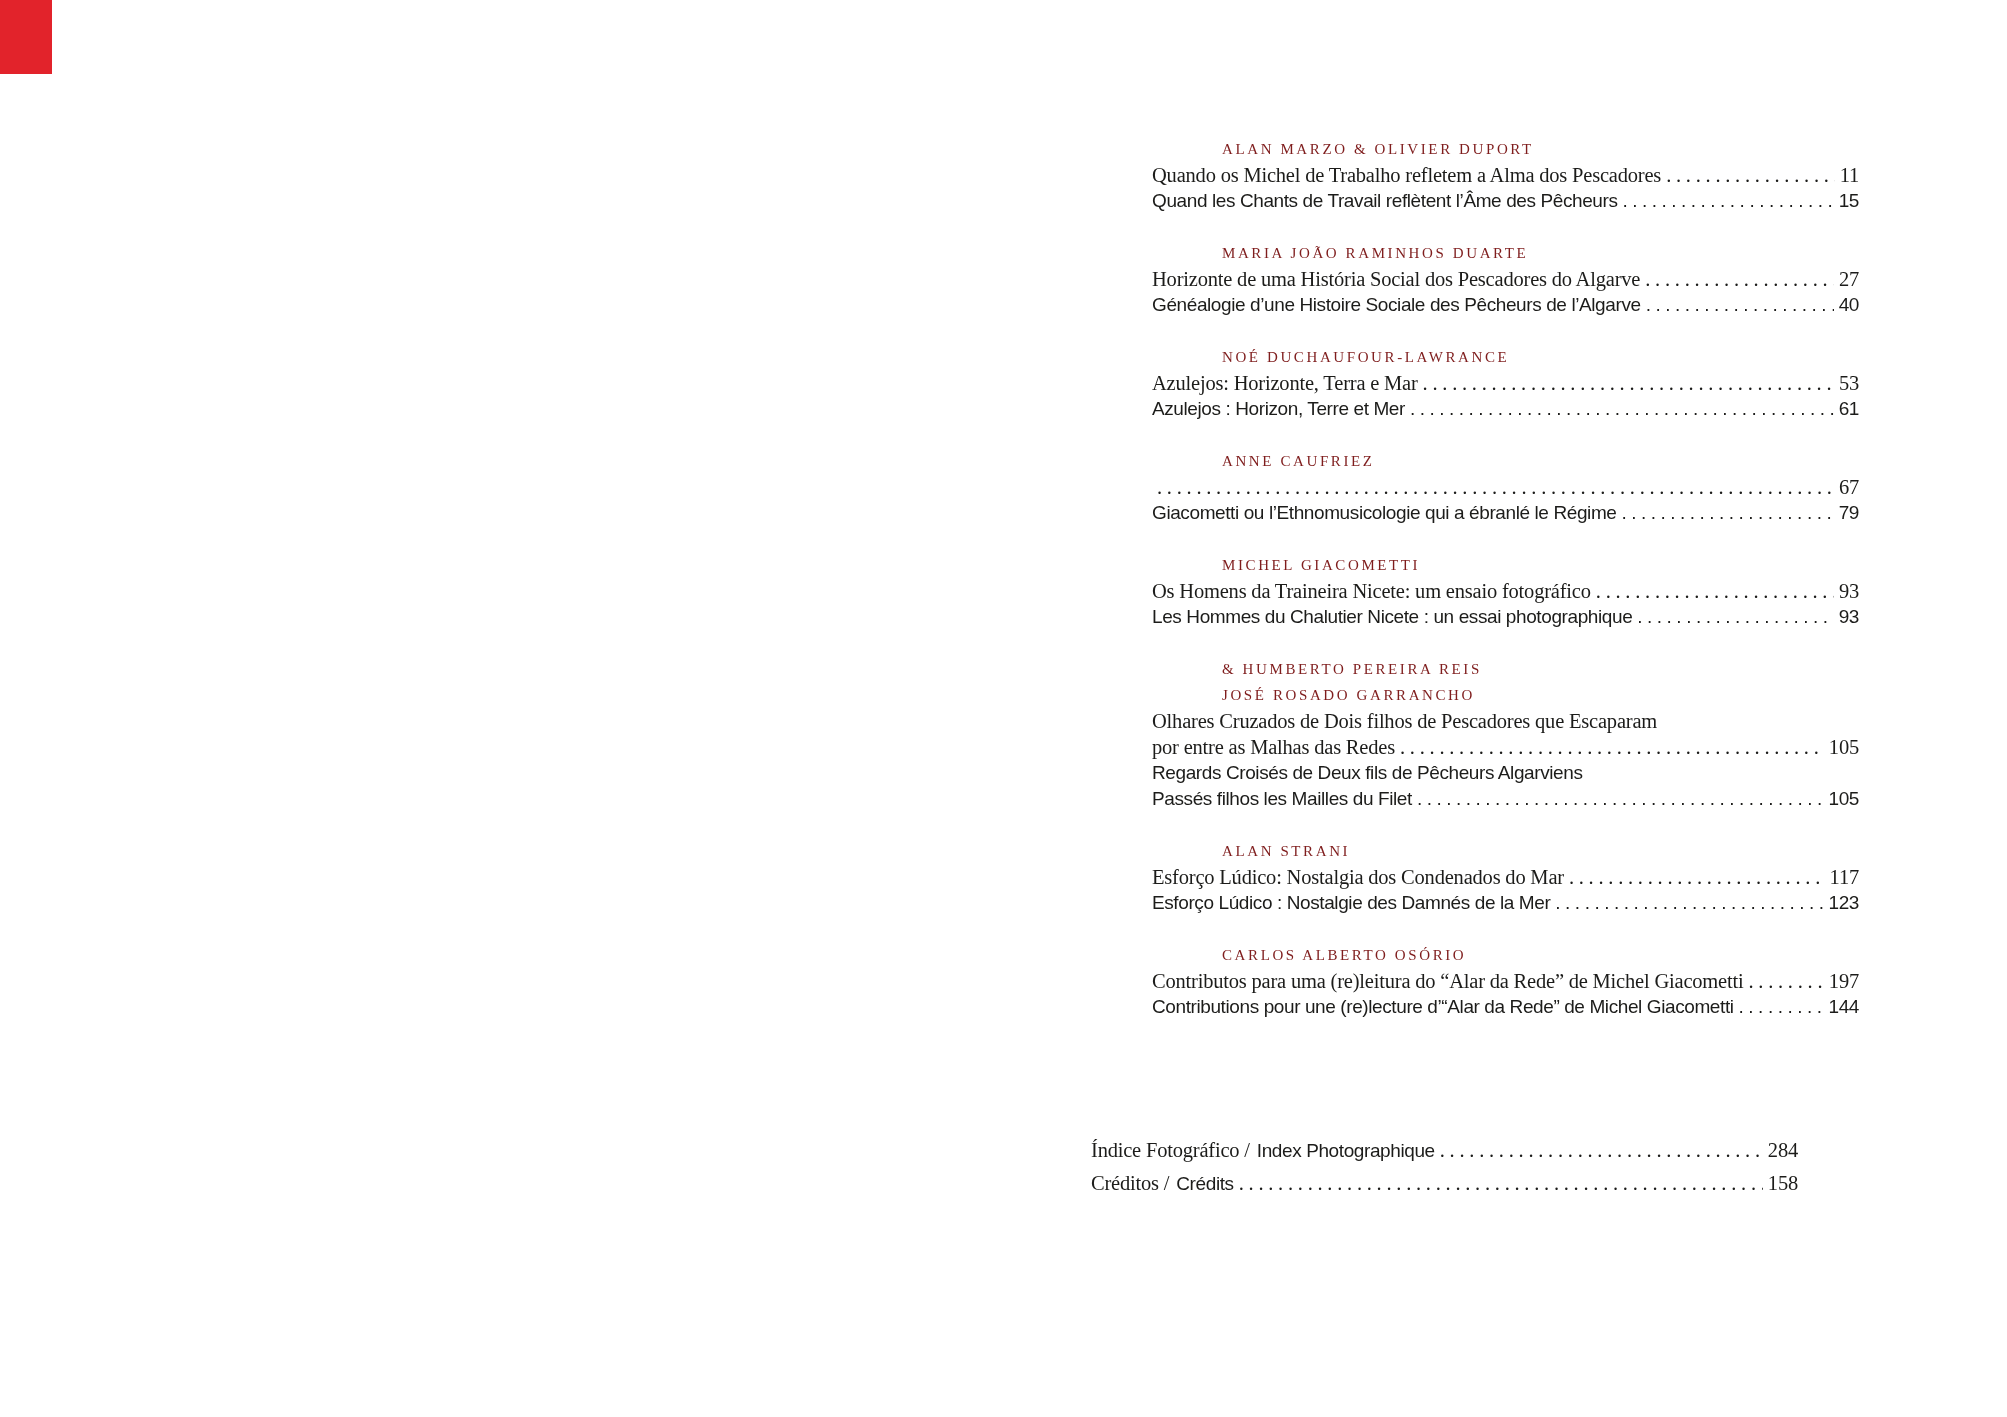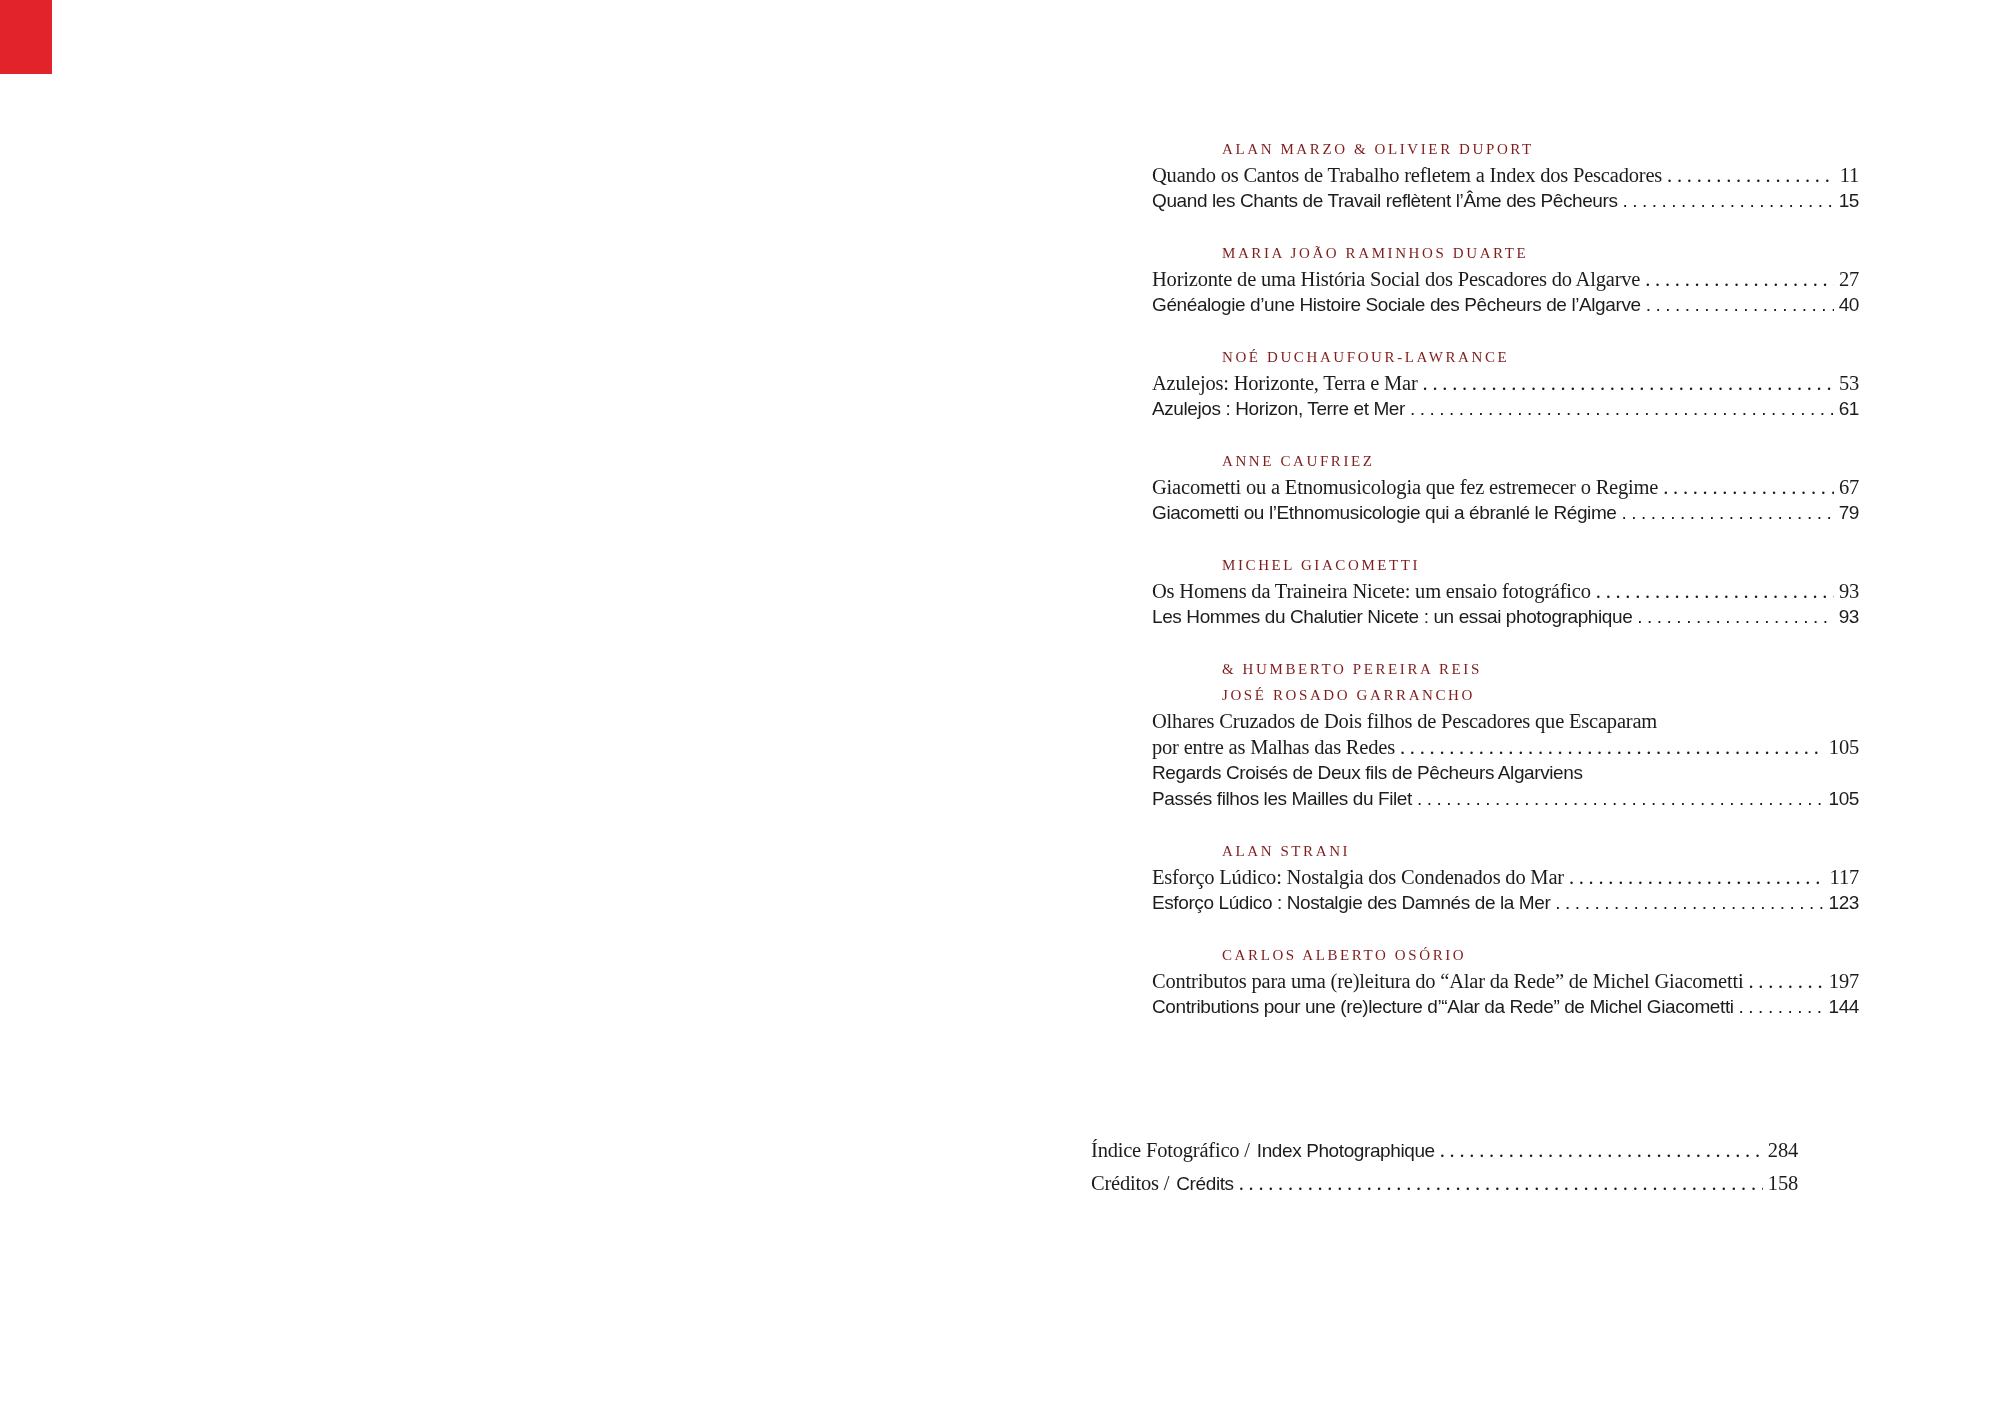--- a/index.html
+++ b/index.html
@@ -79,21 +79,21 @@
 </head>
 <body style="background: rgb(255, 255, 255); color: rgb(28, 28, 26);">
 
 <div class="corner-mark" style="background: rgb(226, 35, 43);"></div>
 
 <div class="toc">
 
   <div class="section">
     <div class="author">ALAN MARZO &amp; OLIVIER DUPORT</div>
     <div class="row serif">
-      <span class="t">Quando os Cantos de Trabalho refletem a Index dos Pescadores</span>
+      <span class="t">Quando os Michel de Trabalho refletem a Alma dos Pescadores</span>
       <span class="leader">. . . . . . . . . . . . . . . . . . . . . . . . . . . . . . . . . . . . . . . . . . . . . . . . . . . . . . . . . . . . . . . . . . . . . . . . . . . . . . . . . . . . . . . . . . </span>
       <span class="num">11</span>
     </div>
     <div class="row sans">
       <span class="t">Quand les Chants de Travail reflètent l’Âme des Pêcheurs</span>
       <span class="leader">. . . . . . . . . . . . . . . . . . . . . . . . . . . . . . . . . . . . . . . . . . . . . . . . . . . . . . . . . . . . . . . . . . . . . . . . . . . . . . . . . . . . . . . . . . </span>
       <span class="num">15</span>
     </div>
   </div>
 
@@ -121,21 +121,20 @@
     <div class="row sans">
       <span class="t">Azulejos : Horizon, Terre et Mer</span>
       <span class="leader">. . . . . . . . . . . . . . . . . . . . . . . . . . . . . . . . . . . . . . . . . . . . . . . . . . . . . . . . . . . . . . . . . . . . . . . . . . . . . . . . . . . . . . . . . . </span>
       <span class="num">61</span>
     </div>
   </div>
 
   <div class="section">
     <div class="author">ANNE CAUFRIEZ</div>
     <div class="row serif">
-      <span class="t">Giacometti ou a Etnomusicologia que fez estremecer o Regime</span>
       <span class="leader">. . . . . . . . . . . . . . . . . . . . . . . . . . . . . . . . . . . . . . . . . . . . . . . . . . . . . . . . . . . . . . . . . . . . . . . . . . . . . . . . . . . . . . . . . . </span>
       <span class="num">67</span>
     </div>
     <div class="row sans">
       <span class="t">Giacometti ou l’Ethnomusicologie qui a ébranlé le Régime</span>
       <span class="leader">. . . . . . . . . . . . . . . . . . . . . . . . . . . . . . . . . . . . . . . . . . . . . . . . . . . . . . . . . . . . . . . . . . . . . . . . . . . . . . . . . . . . . . . . . . </span>
       <span class="num">79</span>
     </div>
   </div>
 

